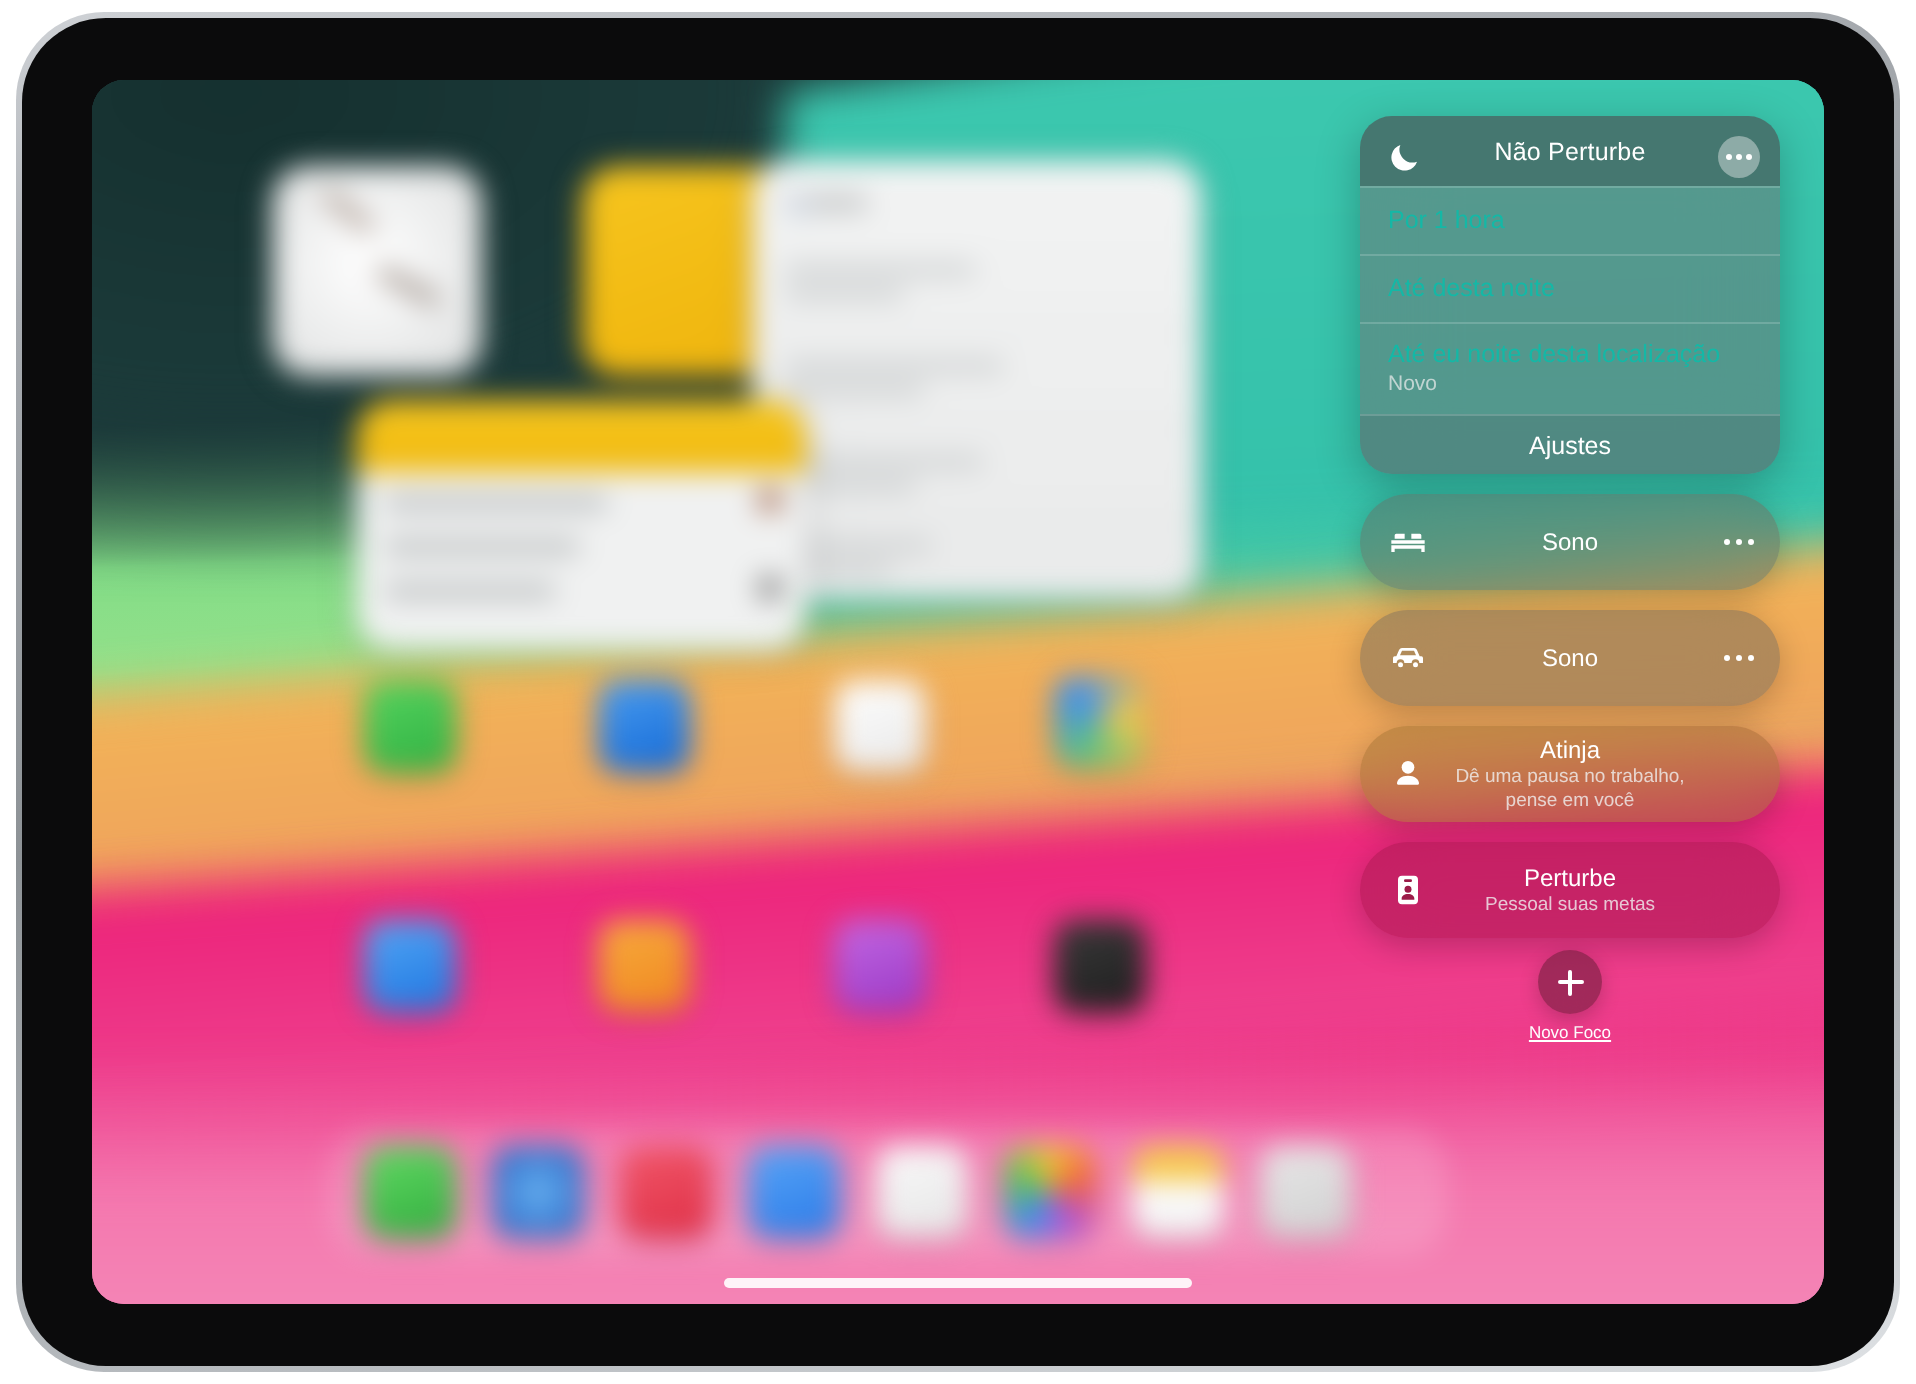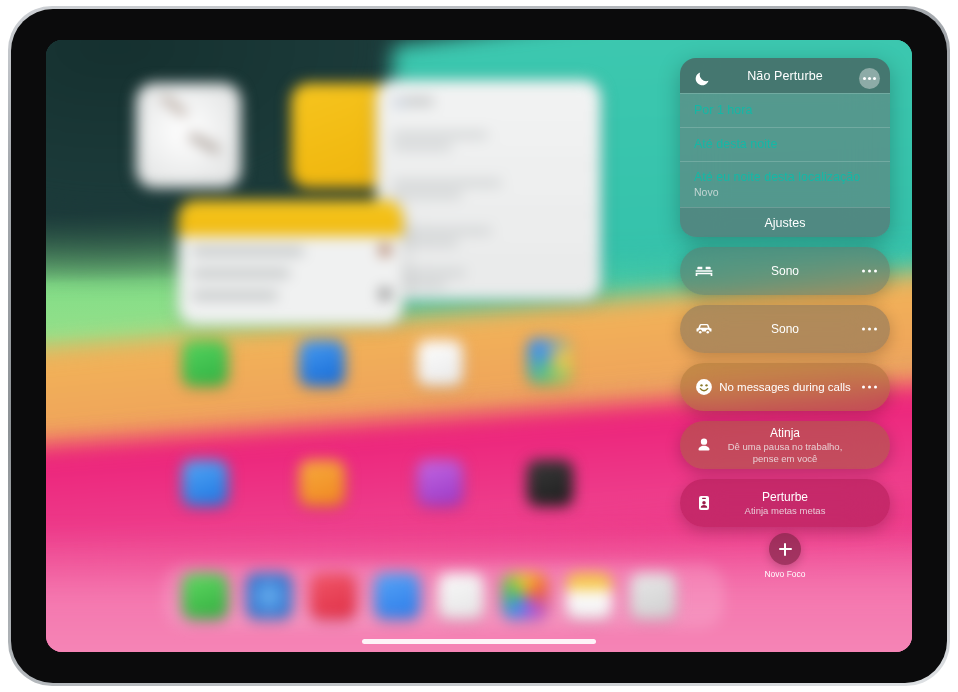--- a/index.html
+++ b/index.html
@@ -181,21 +181,21 @@
     backdrop-filter:blur(14px); -webkit-backdrop-filter:blur(14px);
     display:flex; align-items:center; justify-content:center;
     box-shadow:0 3px 10px rgba(0,0,0,.2);
   }
   .nf-btn span{ position:relative; width:13px; height:13px; display:block; }
   .nf-btn span::before, .nf-btn span::after{
     content:""; position:absolute; background:#fff; border-radius:1px;
   }
   .nf-btn span::before{ left:0; top:5.6px; width:13px; height:1.8px; }
   .nf-btn span::after{ top:0; left:5.6px; width:1.8px; height:13px; }
-  .nf-lbl{ margin-top:4px; font-size:8.5px; color:#fff; }
+  .nf-lbl{ margin-top:4px; font-size:8.5px; color:#fff;text-decoration:underline; }
 
   .home-ind{
     position:absolute; left:50%; transform:translateX(-50%); bottom:8px;
     width:234px; height:5px; border-radius:3px; background:rgba(255,255,255,.9);
   }
 </style>
 </head>
 <body>
 
 <div id="stage">
@@ -326,38 +326,20 @@
         <span class="txt">
           <span class="n">Sono</span>
         </span>
         <span class="ell">
             <i></i>
             <i></i>
             <i></i>
           </span>
       </div>
 
-      <div class="pill pink-mid">
-        <span class="ic">
-          <svg viewBox="0 0 24 24" width="20" height="20">
-            <circle cx="12" cy="12" r="9.5" fill="#fff"></circle>
-            <circle cx="9" cy="10" r="1.4" fill="#8a7a2a"></circle>
-            <circle cx="15" cy="10" r="1.4" fill="#8a7a2a"></circle>
-            <path d="M7.6 14c1.2 1.7 2.7 2.5 4.4 2.5s3.2-.8 4.4-2.5" stroke="#8a7a2a" stroke-width="1.6" fill="none" stroke-linecap="round"></path>
-          </svg>
-        </span>
-        <span class="txt">
-          <span class="n two">No messages during calls</span>
-        </span>
-        <span class="ell">
-            <i></i>
-            <i></i>
-            <i></i>
-          </span>
-      </div>
 
       <div class="pill pink-mid">
         <span class="ic">
           <svg viewBox="0 0 24 24" width="20" height="20">
               <circle cx="12" cy="8" r="3.8" fill="#fff"></circle>
               <path fill="#fff" d="M12 13c-3.8 0-6.6 2.1-6.6 4.6 0 .6.5.9 1.2.9h10.8c.7 0 1.2-.3 1.2-.9 0-2.5-2.8-4.6-6.6-4.6z"></path>
             </svg>
         </span>
         <span class="txt">
           <span class="n">Atinja</span>
@@ -369,21 +351,21 @@
         <span class="ic">
           <svg viewBox="0 0 24 24" width="20" height="20">
             <rect x="6" y="3.5" width="12" height="17" rx="2.4" fill="#fff"></rect>
             <rect x="9.6" y="5.6" width="4.8" height="1.6" rx=".8" fill="#9b1b48"></rect>
             <circle cx="12" cy="11.6" r="2.1" fill="#9b1b48"></circle>
             <path fill="#9b1b48" d="M12 14.4c-2.2 0-3.8 1.2-3.8 2.7v.7h7.6v-.7c0-1.5-1.6-2.7-3.8-2.7z"></path>
           </svg>
         </span>
         <span class="txt">
           <span class="n">Perturbe</span>
-          <span class="d">Atinja metas metas</span>
+          <span class="d">Pessoal suas metas</span>
         </span>
       </div>
 
       <div class="newfocus" style="position:relative; margin-top:22px;">
         <div class="nf-btn">
           <span></span>
         </div>
         <div class="nf-lbl">Novo Foco</div>
       </div>
     </div>

